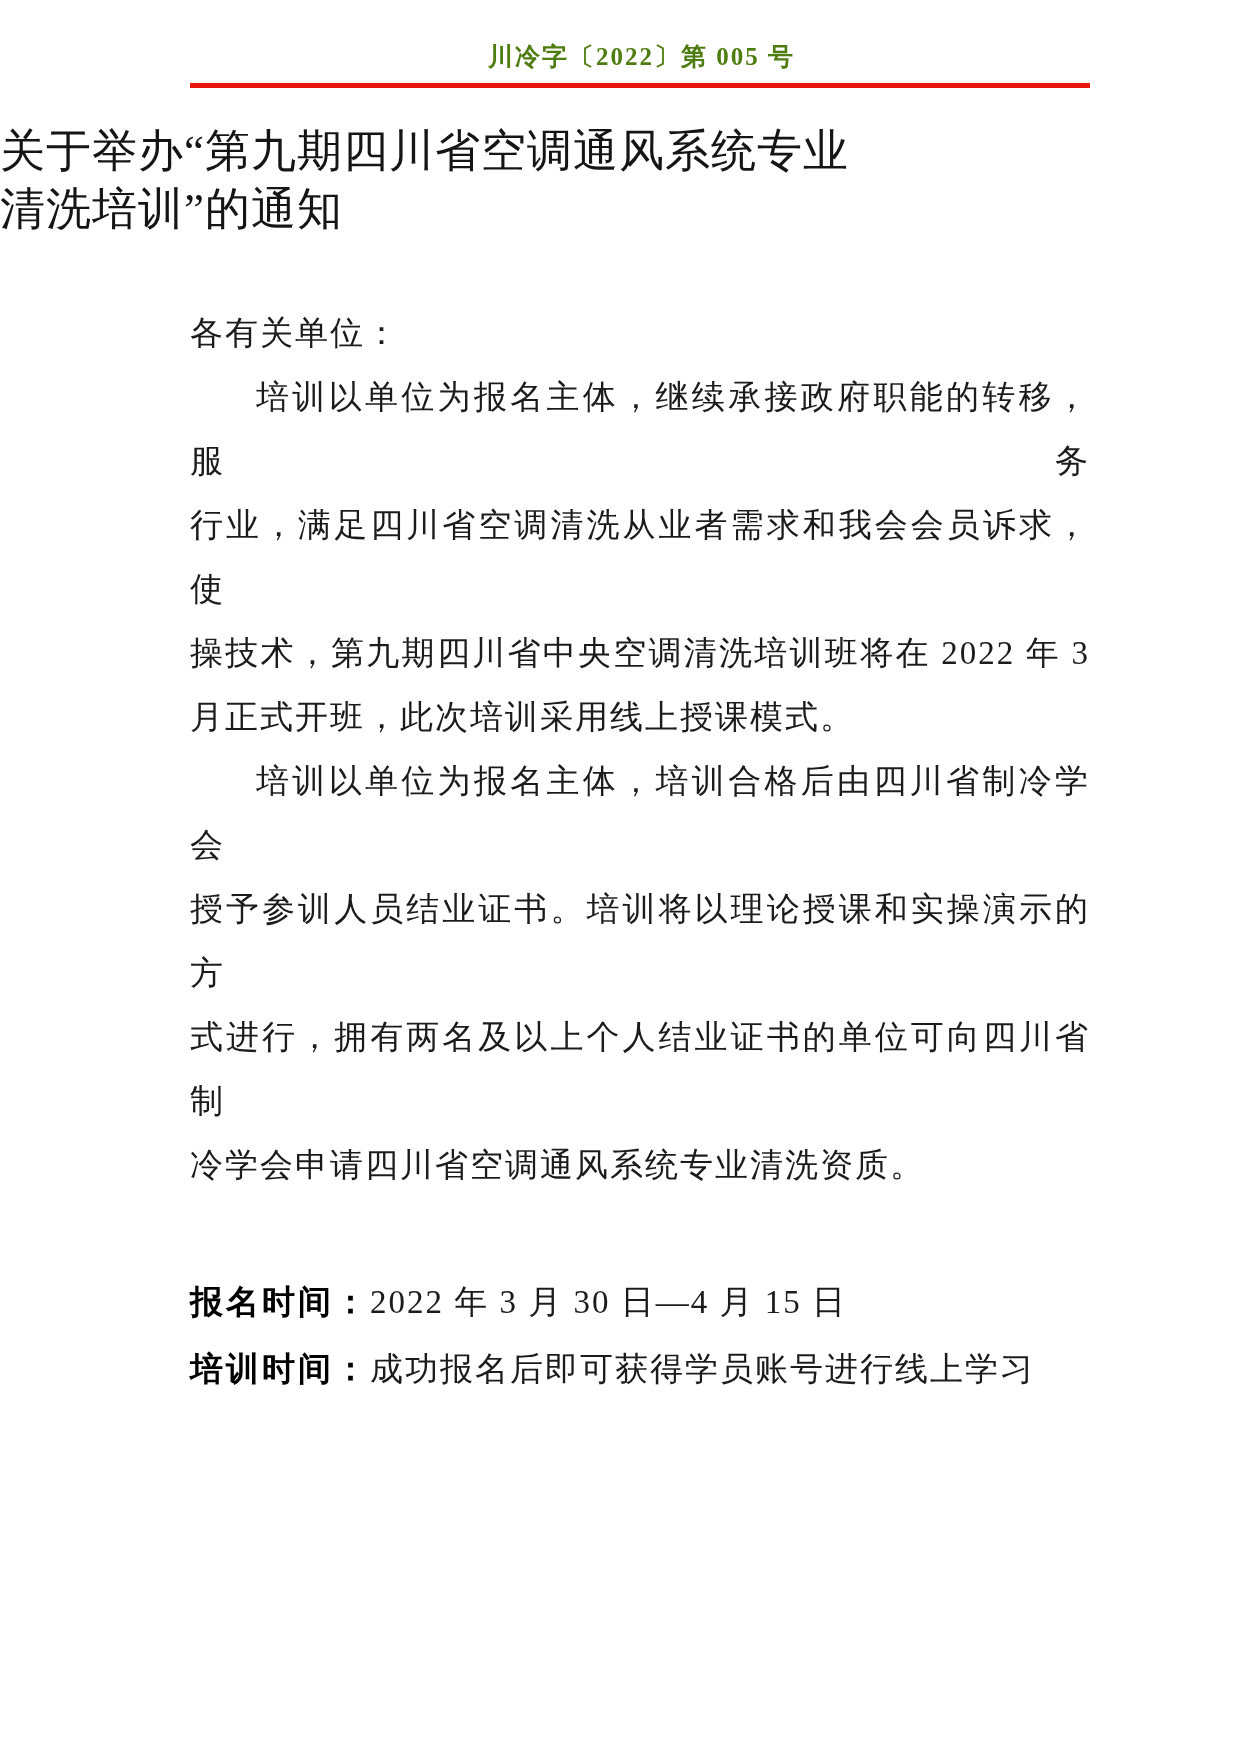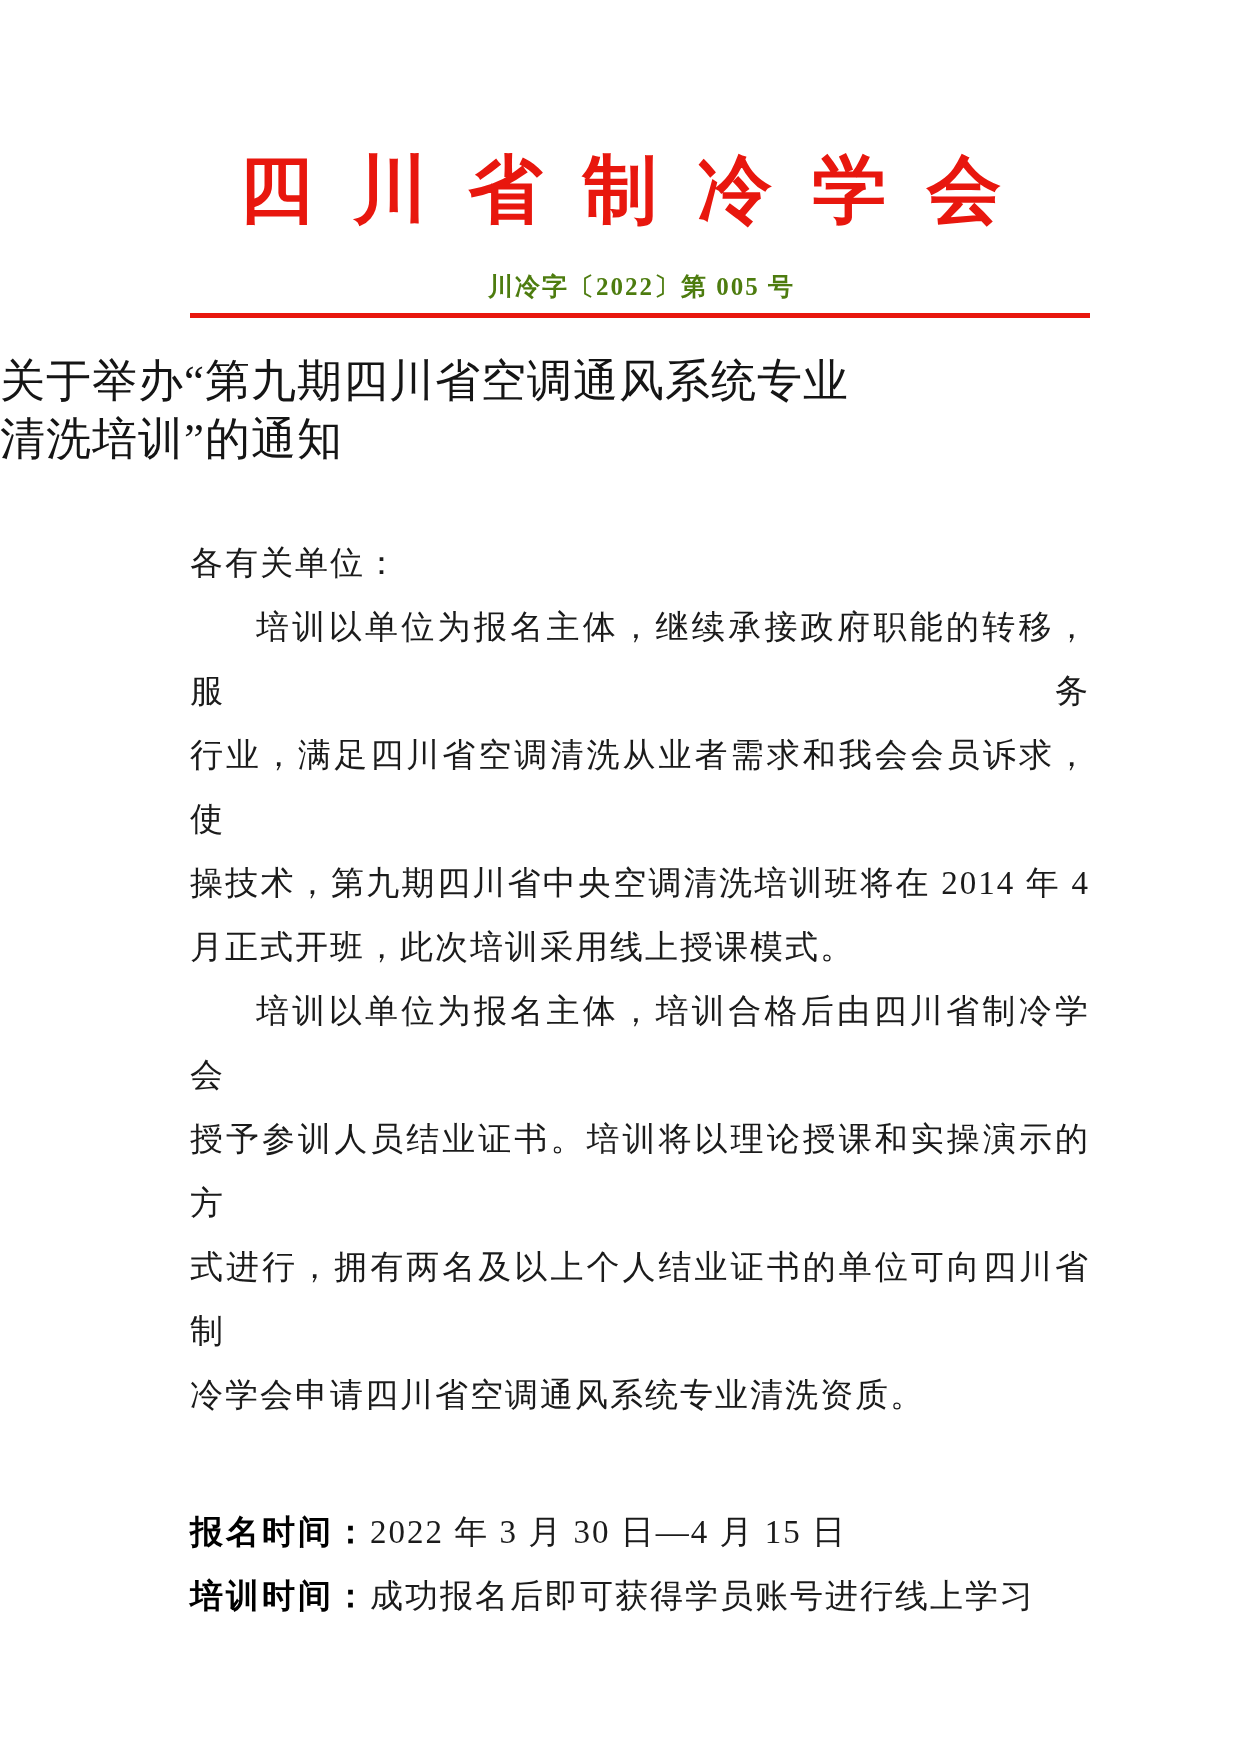--- a/index.html
+++ b/index.html
@@ -79,55 +79,52 @@
     text-align: justify;
     text-align-last: justify;
   }
   .indent {
     text-indent: 2em;
   }
   .info-section {
     margin-top: 73px;
   }
   .info-row .label {
-    font-family: Liberation Sans, sans-serif;
+    font-family: Liberation Mono, monospace;
     font-weight: bold;
     color: #000000;
     letter-spacing: 3px;
   }
   .info-row .value {
     letter-spacing: 2px;
   }
 </style>
 </head>
 <body>
 
 <div class="page">
 
-  <div class="org-title">
-    <span class="spread">四川省制冷学会</span>
-  </div>
 
   <div class="doc-number">川冷字〔2022〕第 005 号</div>
 
   <div class="red-rule"></div>
 
   <div class="notice-title">
     <div>关于举办“第九期四川省空调通风系统专业</div>
     <div>清洗培训”的通知</div>
   </div>
 
   <div class="content">
 
     <div class="bline">各有关单位：</div>
 
     <div>
       <div class="bline justify indent">培训以单位为报名主体，继续承接政府职能的转移，服务</div>
       <div class="bline justify">行业，满足四川省空调清洗从业者需求和我会会员诉求，使</div>
-      <div class="bline justify">操技术，第九期四川省中央空调清洗培训班将在 2014 年 4</div>
+      <div class="bline justify">操技术，第九期四川省中央空调清洗培训班将在 2022 年 3</div>
       <div class="bline">月正式开班，此次培训采用线上授课模式。</div>
     </div>
 
     <div>
       <div class="bline justify indent">培训以单位为报名主体，培训合格后由四川省制冷学会</div>
       <div class="bline justify">授予参训人员结业证书。培训将以理论授课和实操演示的方</div>
       <div class="bline justify">式进行，拥有两名及以上个人结业证书的单位可向四川省制</div>
       <div class="bline">冷学会申请四川省空调通风系统专业清洗资质。</div>
     </div>
 

